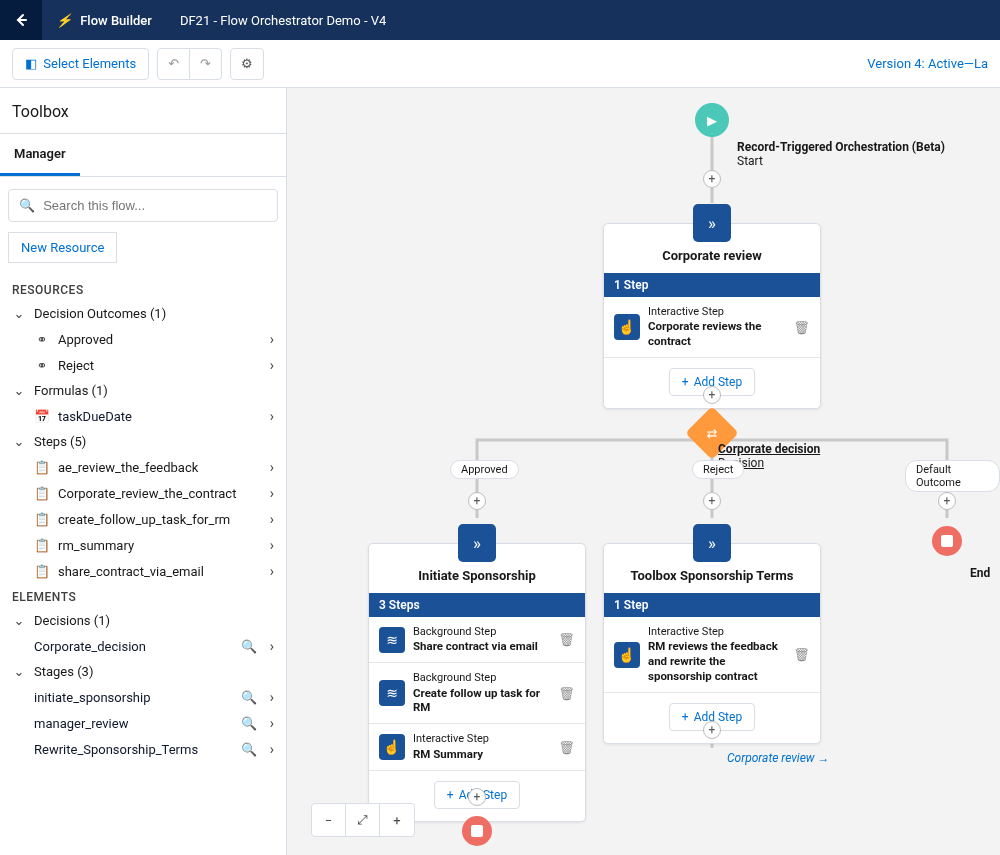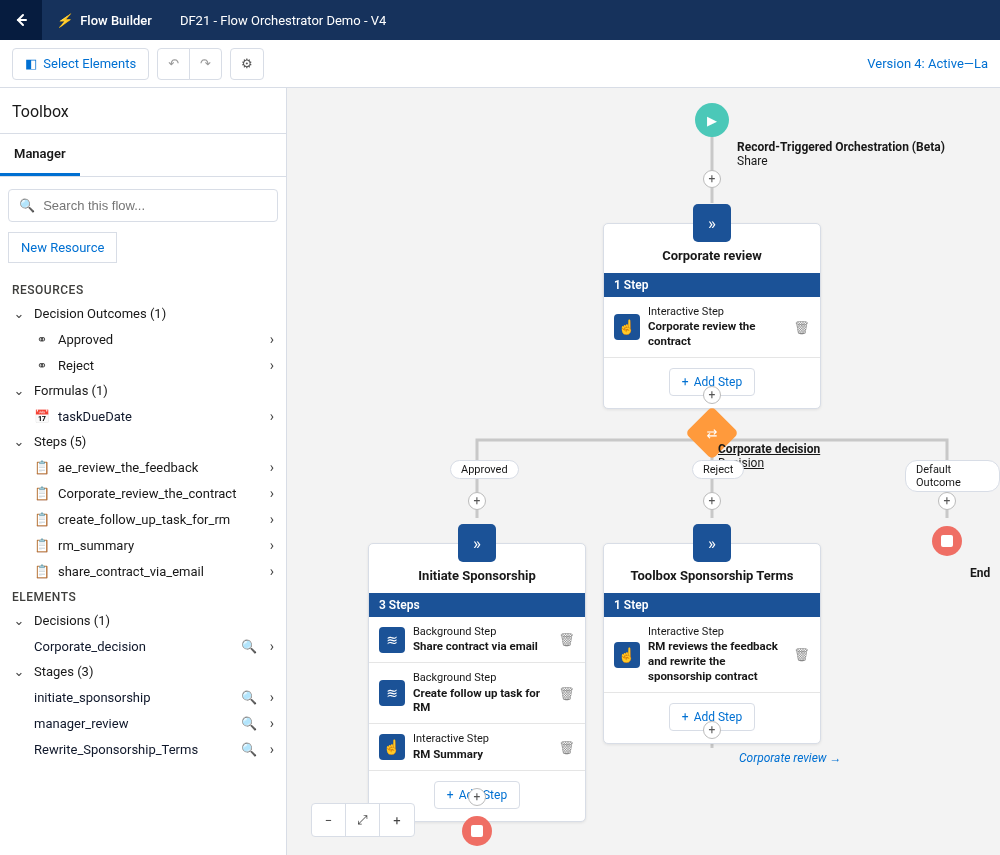--- a/index.html
+++ b/index.html
@@ -54,21 +54,21 @@
   .add-step { margin:10px auto 12px; display:flex; align-items:center; gap:5px; padding:6px 12px; border:1px solid #d8dde6; border-radius:4px; color:#0070d2; font-size:12px; cursor:pointer; width:fit-content;}
   .decision-icon { position:absolute; width:38px; height:38px; background:#ff9a3c; transform:rotate(45deg); border-radius:5px; display:flex; align-items:center; justify-content:center;}
   .decision-icon span{transform:rotate(-45deg);color:#fff;}
   .start-icon { position:absolute; width:34px;height:34px;border-radius:50%;background:#4bc8b8;display:flex;align-items:center;justify-content:center;color:#fff; }
   .end-icon { position:absolute; width:30px;height:30px;border-radius:50%;background:#ef6e64;display:flex;align-items:center;justify-content:center;}
   .end-icon::after{content:"";width:12px;height:12px;background:#fff;border-radius:2px;}
   .plus-dot { position:absolute; width:18px;height:18px;border-radius:50%;background:#fff;border:1px solid #bbb;display:flex;align-items:center;justify-content:center;font-size:12px;color:#555;cursor:pointer;}
   .canvas-label { position:absolute; font-size:12px;margin-top:46px; }
   .canvas-label b { display:block; font-weight:700;}
   .pill { position:absolute; background:#fff; border:1px solid #d8dde6; border-radius:12px; padding:2px 10px; font-size:11px; }
-  .gotolink { position:absolute; color:#0070d2; font-size:12px; font-style:italic;margin-left:12px;}
+  .gotolink { position:absolute; color:#0070d2; font-size:12px; font-style:italic;}
   svg.wires { position:absolute; top:0; left:0; }
   .zoom-ctrl { position:absolute; bottom:18px; left:24px; display:flex; background:#fff; border:1px solid #d8dde6; border-radius:4px; }
   .zoom-ctrl div { width:34px; height:32px; display:flex; align-items:center; justify-content:center; border-right:1px solid #d8dde6; cursor:pointer; color:#444;}
   .zoom-ctrl div:last-child{border-right:0;}
 </style>
 </head>
 <body>
 
 <div class="topbar">
   <div class="back-btn">
@@ -231,31 +231,31 @@
         <path d="M190 700 V740"></path>
         <path d="M425 625 V660"></path>
       </g>
     </svg>
 
     <div class="start-icon" style="left:408px;top:15px;">
         <span>▶</span>
       </div>
     <div class="canvas-label" style="left:450px;top:6px;">
       <b>Record-Triggered Orchestration (Beta)</b>
-      <span>Share</span>
+      <span>Start</span>
     </div>
     <div class="plus-dot" style="left:416px;top:82px;">+</div>
 
     <div class="node-card" style="left:316px;top:135px;">
       <div class="big-icon">»</div>
       <div class="hdr">Corporate review</div>
       <div class="steps-bar">1 Step</div>
       <div class="step-row">
         <div class="step-icon">☝</div>
-        <div class="step-text"><span>Interactive Step</span><b>Corporate review the contract</b></div>
+        <div class="step-text"><span>Interactive Step</span><b>Corporate reviews the contract</b></div>
         <div class="trash">🗑</div>
       </div>
       <div class="add-step">
           <span>+</span>
           <span>Add Step</span>
         </div>
     </div>
 
     <div class="plus-dot" style="left:416px;top:298px;">+</div>
 

